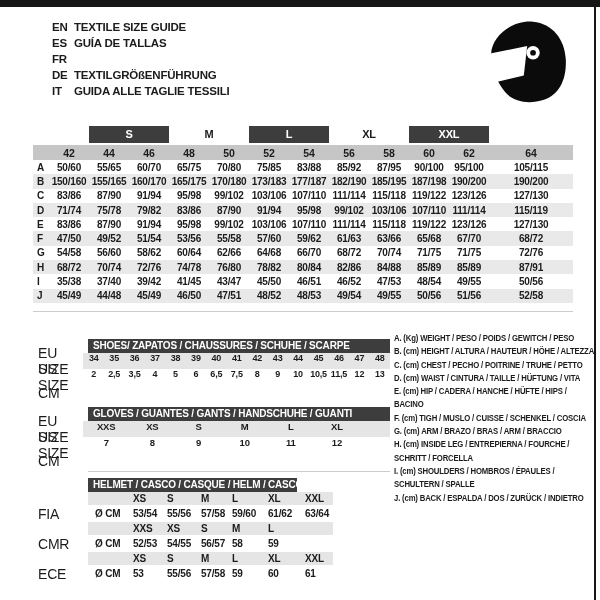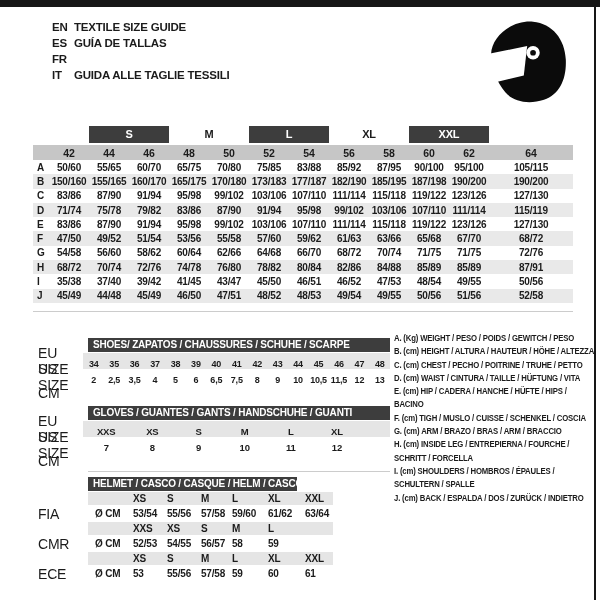--- a/index.html
+++ b/index.html
@@ -32,26 +32,26 @@
 
   .div1{position:absolute;left:33px;top:311px;width:540px;height:1px;background:#ccc}
   .div2{position:absolute;left:88px;top:471px;width:302px;height:1px;background:#ccc}
 
   
   .sec{position:absolute;left:35px;width:355px}
   #shoesSec{top:338px}
   #glovesSec{top:406px}
   #helmetSec{top:477px}
   .srow{display:flex;height:16px;align-items:center}
-  .srow.head{height:15px;align-items:flex-start}
+  .srow.head{height:15px;align-items:center}
   .slabel{width:53px;font-size:14px;font-weight:400;padding-left:3px}
   .sbar{width:302px;height:14px;line-height:14px;background:#3d3d3d;color:#fff;
         font-size:10px;font-weight:700;padding-left:5px;white-space:nowrap;overflow:hidden}
   .hbar{width:209px}
-  .scells{width:337px;height:100%;display:flex;align-items:flex-end}
+  .scells{width:337px;height:100%;display:flex;align-items:flex-start}
   .sgray{background:#e5e5e5}
   .shoe-cell{flex:1;text-align:center;font-size:9px;font-weight:700}
   .glove-cells{padding-right:30px}
   .glove-cell{flex:1;text-align:center;font-size:9.5px;font-weight:700}
 
   .hrow-sizes{height:13px}
   .hrow-vals{height:17px}
   .hcells{width:302px;height:100%;display:flex;align-items:center;font-size:10px;font-weight:700}
   .hcells.sgray{width:245px}
   .hcells > *{flex:none;white-space:nowrap}
@@ -77,20 +77,24 @@
     <div class="lrow">
       <div class="lcode">EN</div>
       <div class="ltext">TEXTILE SIZE GUIDE</div>
     </div>
     <div class="lrow">
       <div class="lcode">ES</div>
       <div class="ltext">GUÍA DE TALLAS</div>
     </div>
     <div class="lrow">
       <div class="lcode">FR</div>
+    </div>
+    <div class="lrow">
+      <div class="lcode">DE</div>
+      <div class="ltext">TEXTILGRÖßENFÜHRUNG</div>
     </div>
     <div class="lrow">
       <div class="lcode">IT</div>
       <div class="ltext">GUIDA ALLE TAGLIE TESSILI</div>
     </div>
   </div>
 
 <svg class="helmet-svg" viewBox="0 0 100 100">
   <path fill="#0b0b0b" d="M56,2 C79,4 94,23 95,47 C96,70 88,88 69,95 C50,101 32,97 23,86 C13,74 6,57 6,41 C7,18 32,0 56,2 Z"></path>
   <polygon fill="#ffffff" points="5,40 49,31 45,66 4,76"></polygon>

